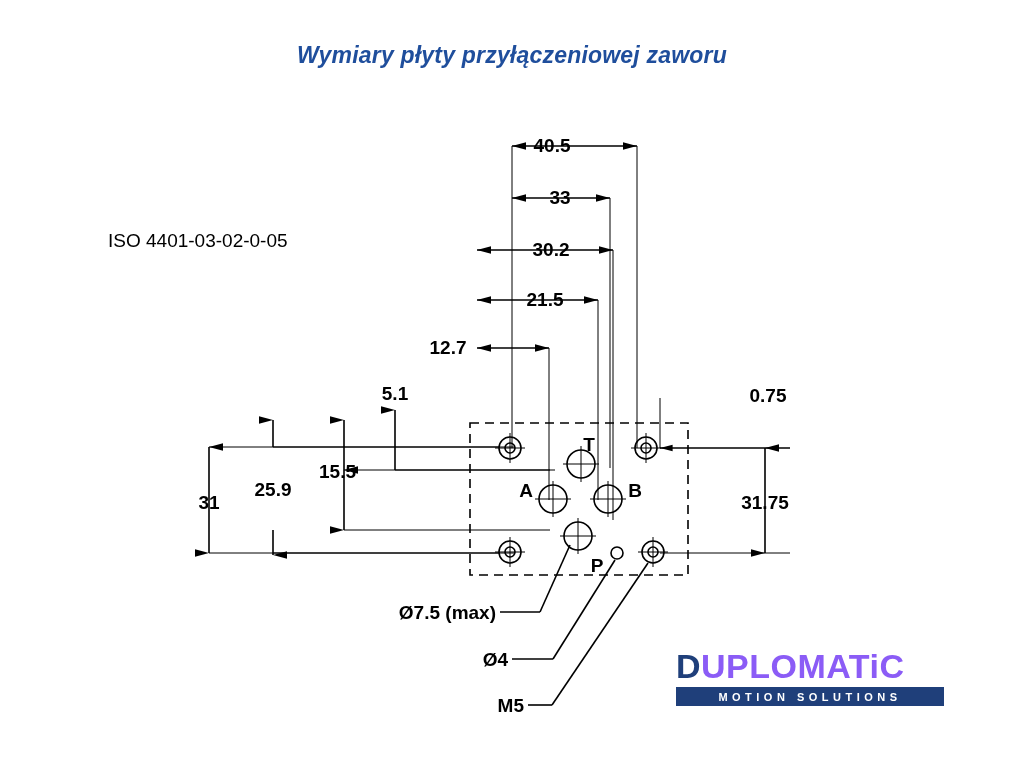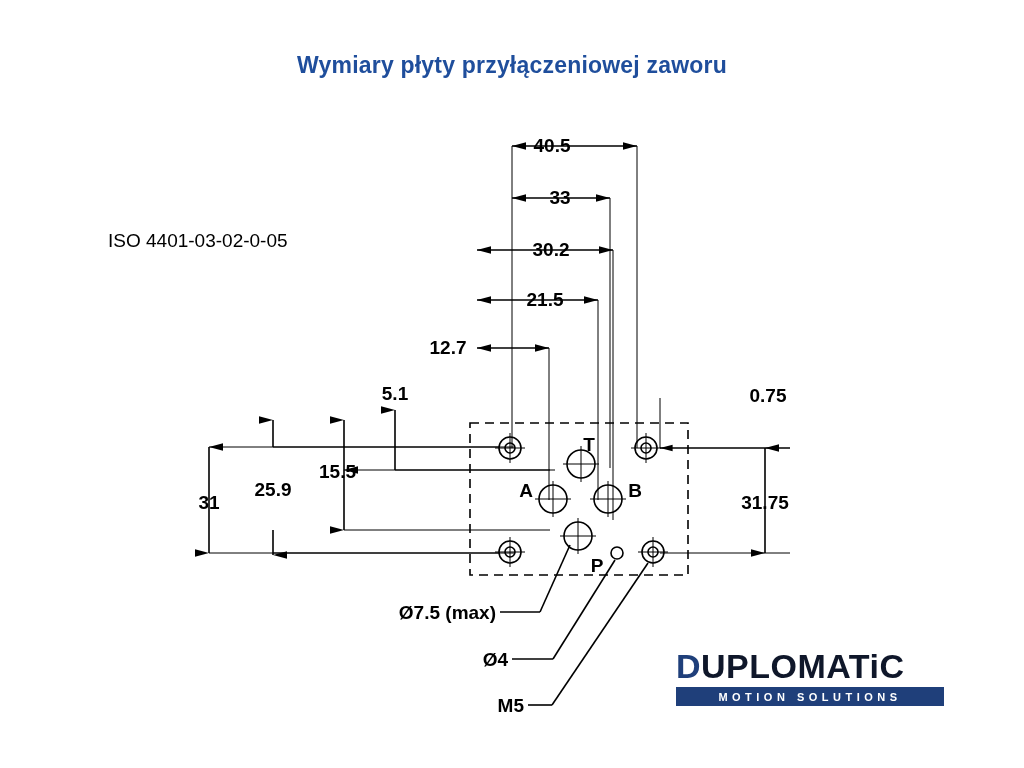--- a/index.html
+++ b/index.html
@@ -15,28 +15,29 @@
     font-family: "Liberation Sans", sans-serif;
   }
   #stage {
     position: absolute;
     inset: 0;
     width: 1024px;
     height: 768px;
   }
   .title {
     position: absolute;
-    top: 52px;
+    top: 42px;
     left: 0;
     width: 1024px;
     text-align: center;
     font-size: 23px;
     font-weight: bold;
     color: #1f4e9c;
     letter-spacing: 0.2px;
+    font-style: italic;
   }
   svg#drawing {
     position: absolute;
     top: 0;
     left: 0;
     width: 1024px;
     height: 768px;
   }
   svg text {
     font-family: "Liberation Sans", sans-serif;
@@ -65,21 +66,21 @@
     height: 62px;
   }
   .logo-word {
     font-size: 34px;
     font-weight: bold;
     color: #1f3f7a;
     letter-spacing: 0.5px;
     line-height: 36px;
     white-space: nowrap;
   }
-  .logo-word .accent { color: #0f172a; }
+  .logo-word .accent { color: #8b5cf6; }
   .logo-bar {
     margin-top: 3px;
     background: #1f3f7a;
     height: 19px;
     width: 268px;
     display: flex;
     align-items: center;
     justify-content: center;
     text-align: center;
   }

